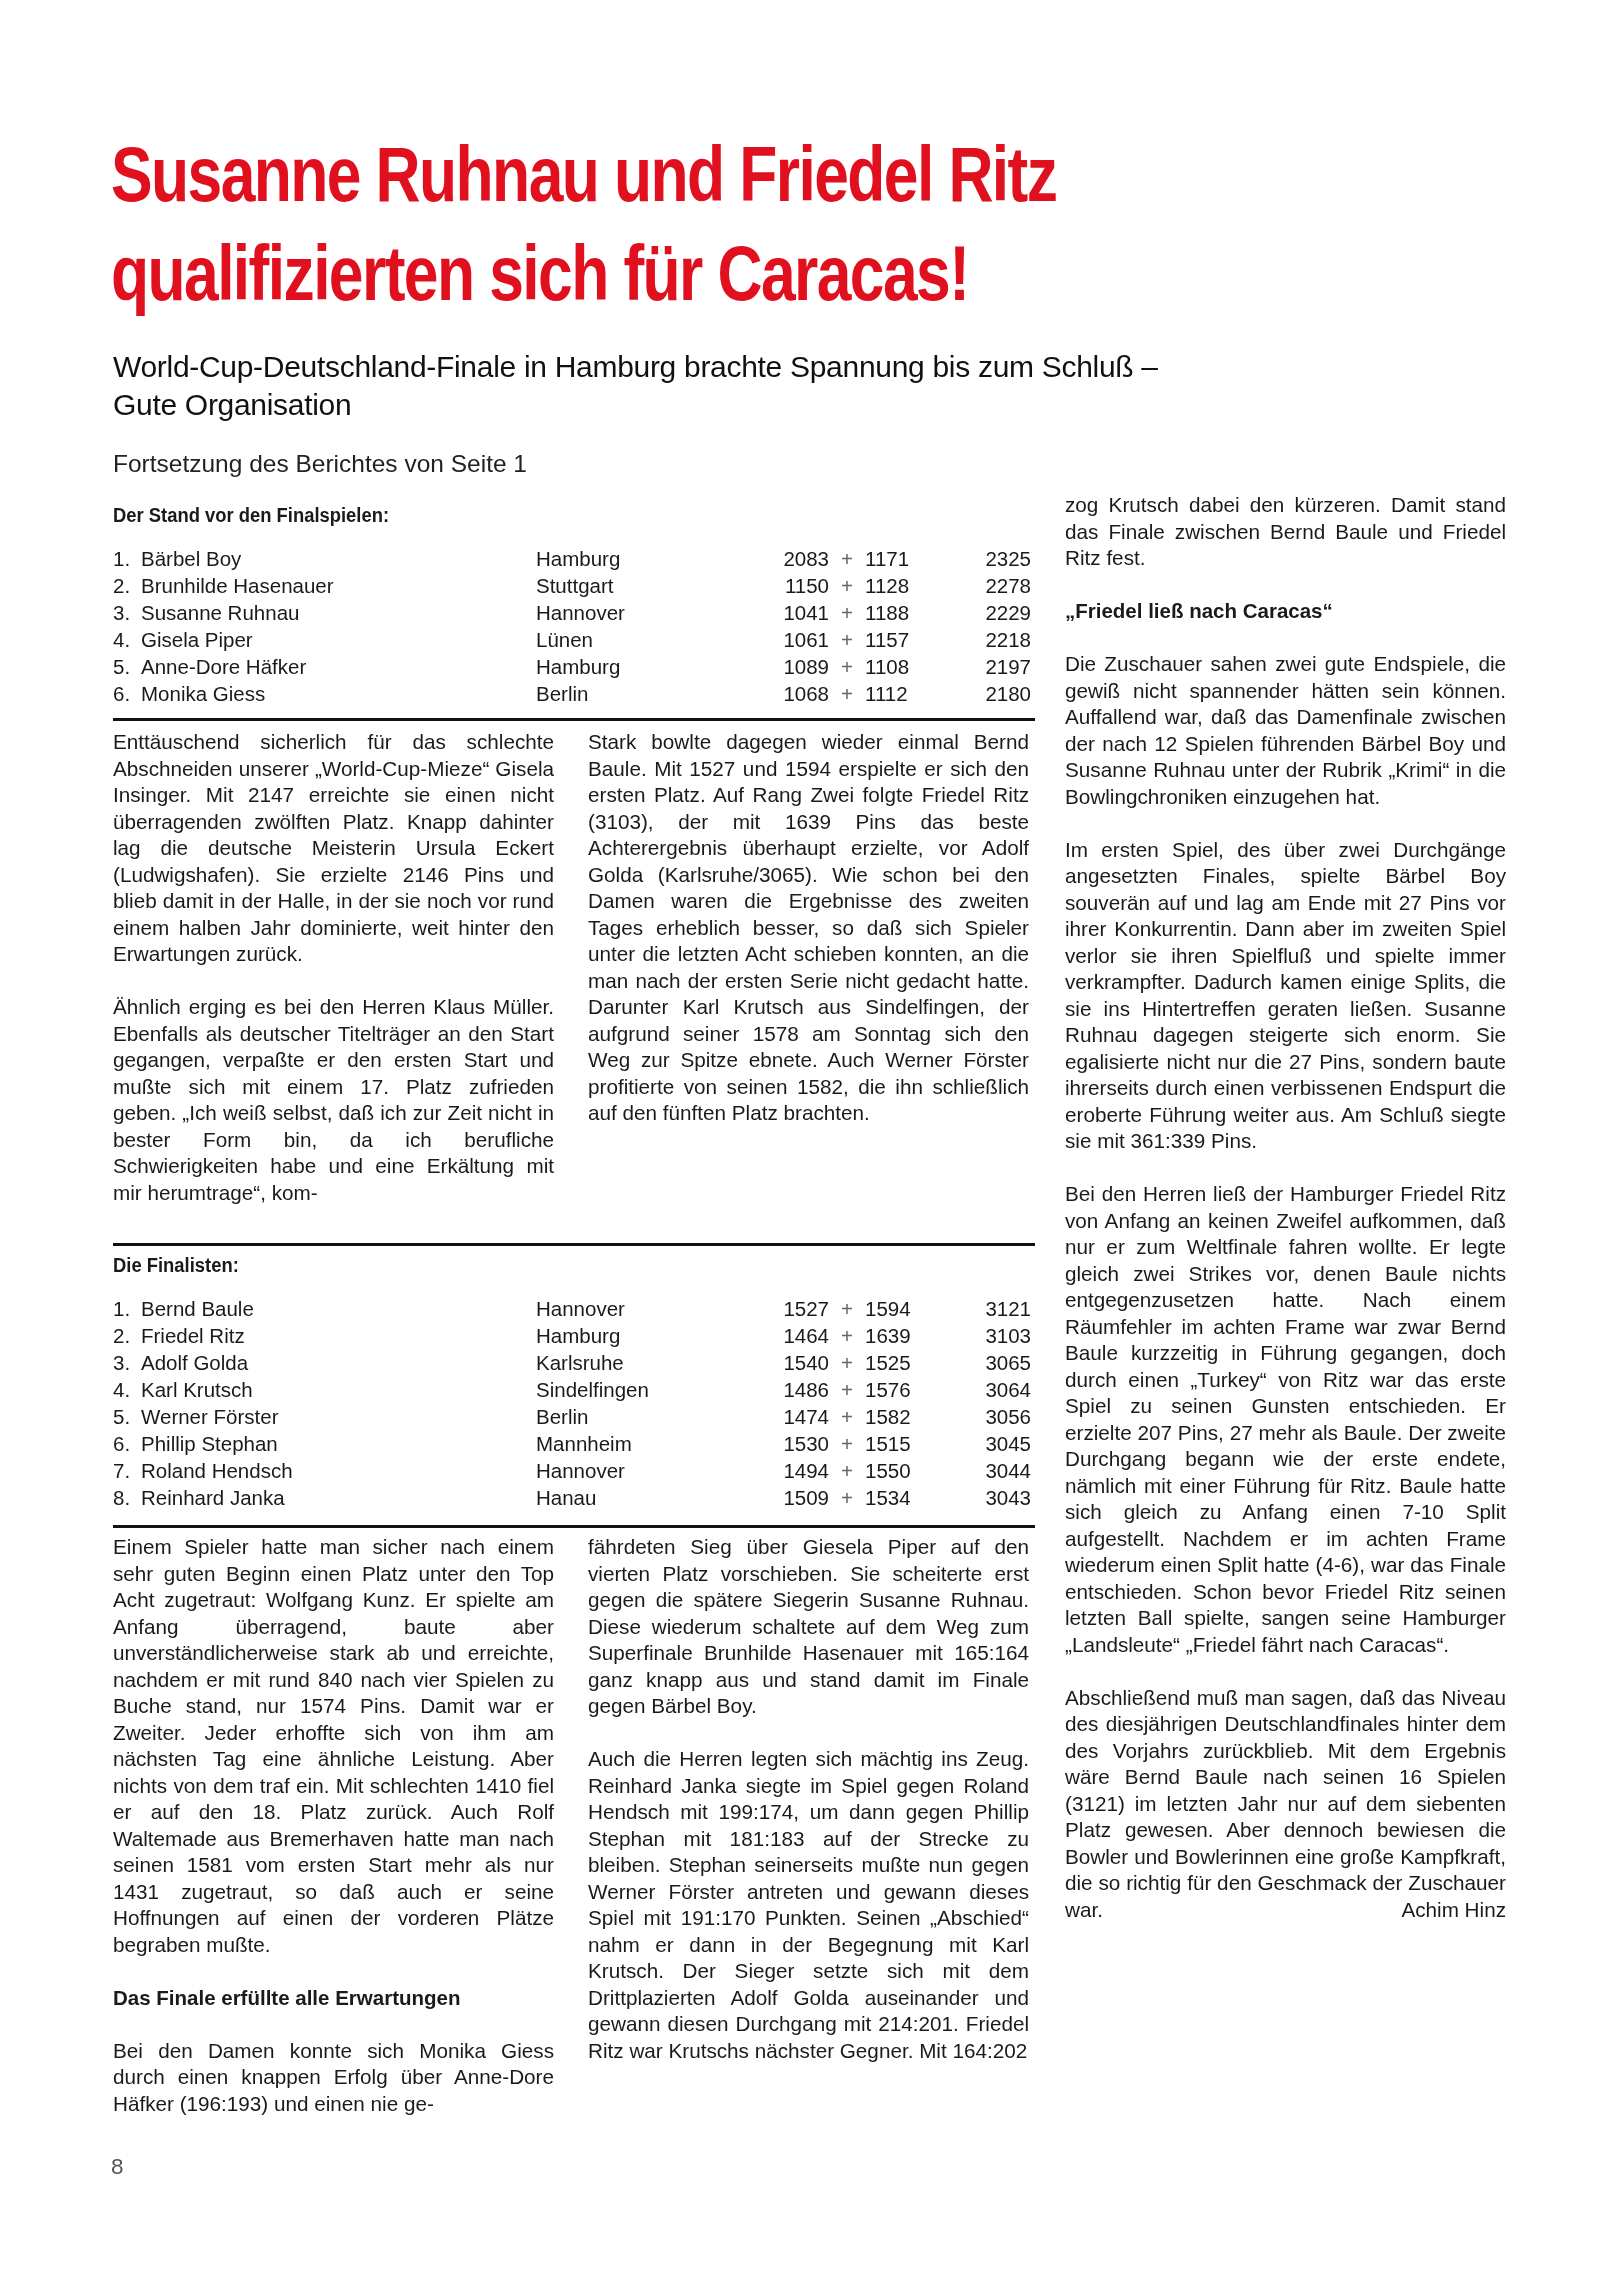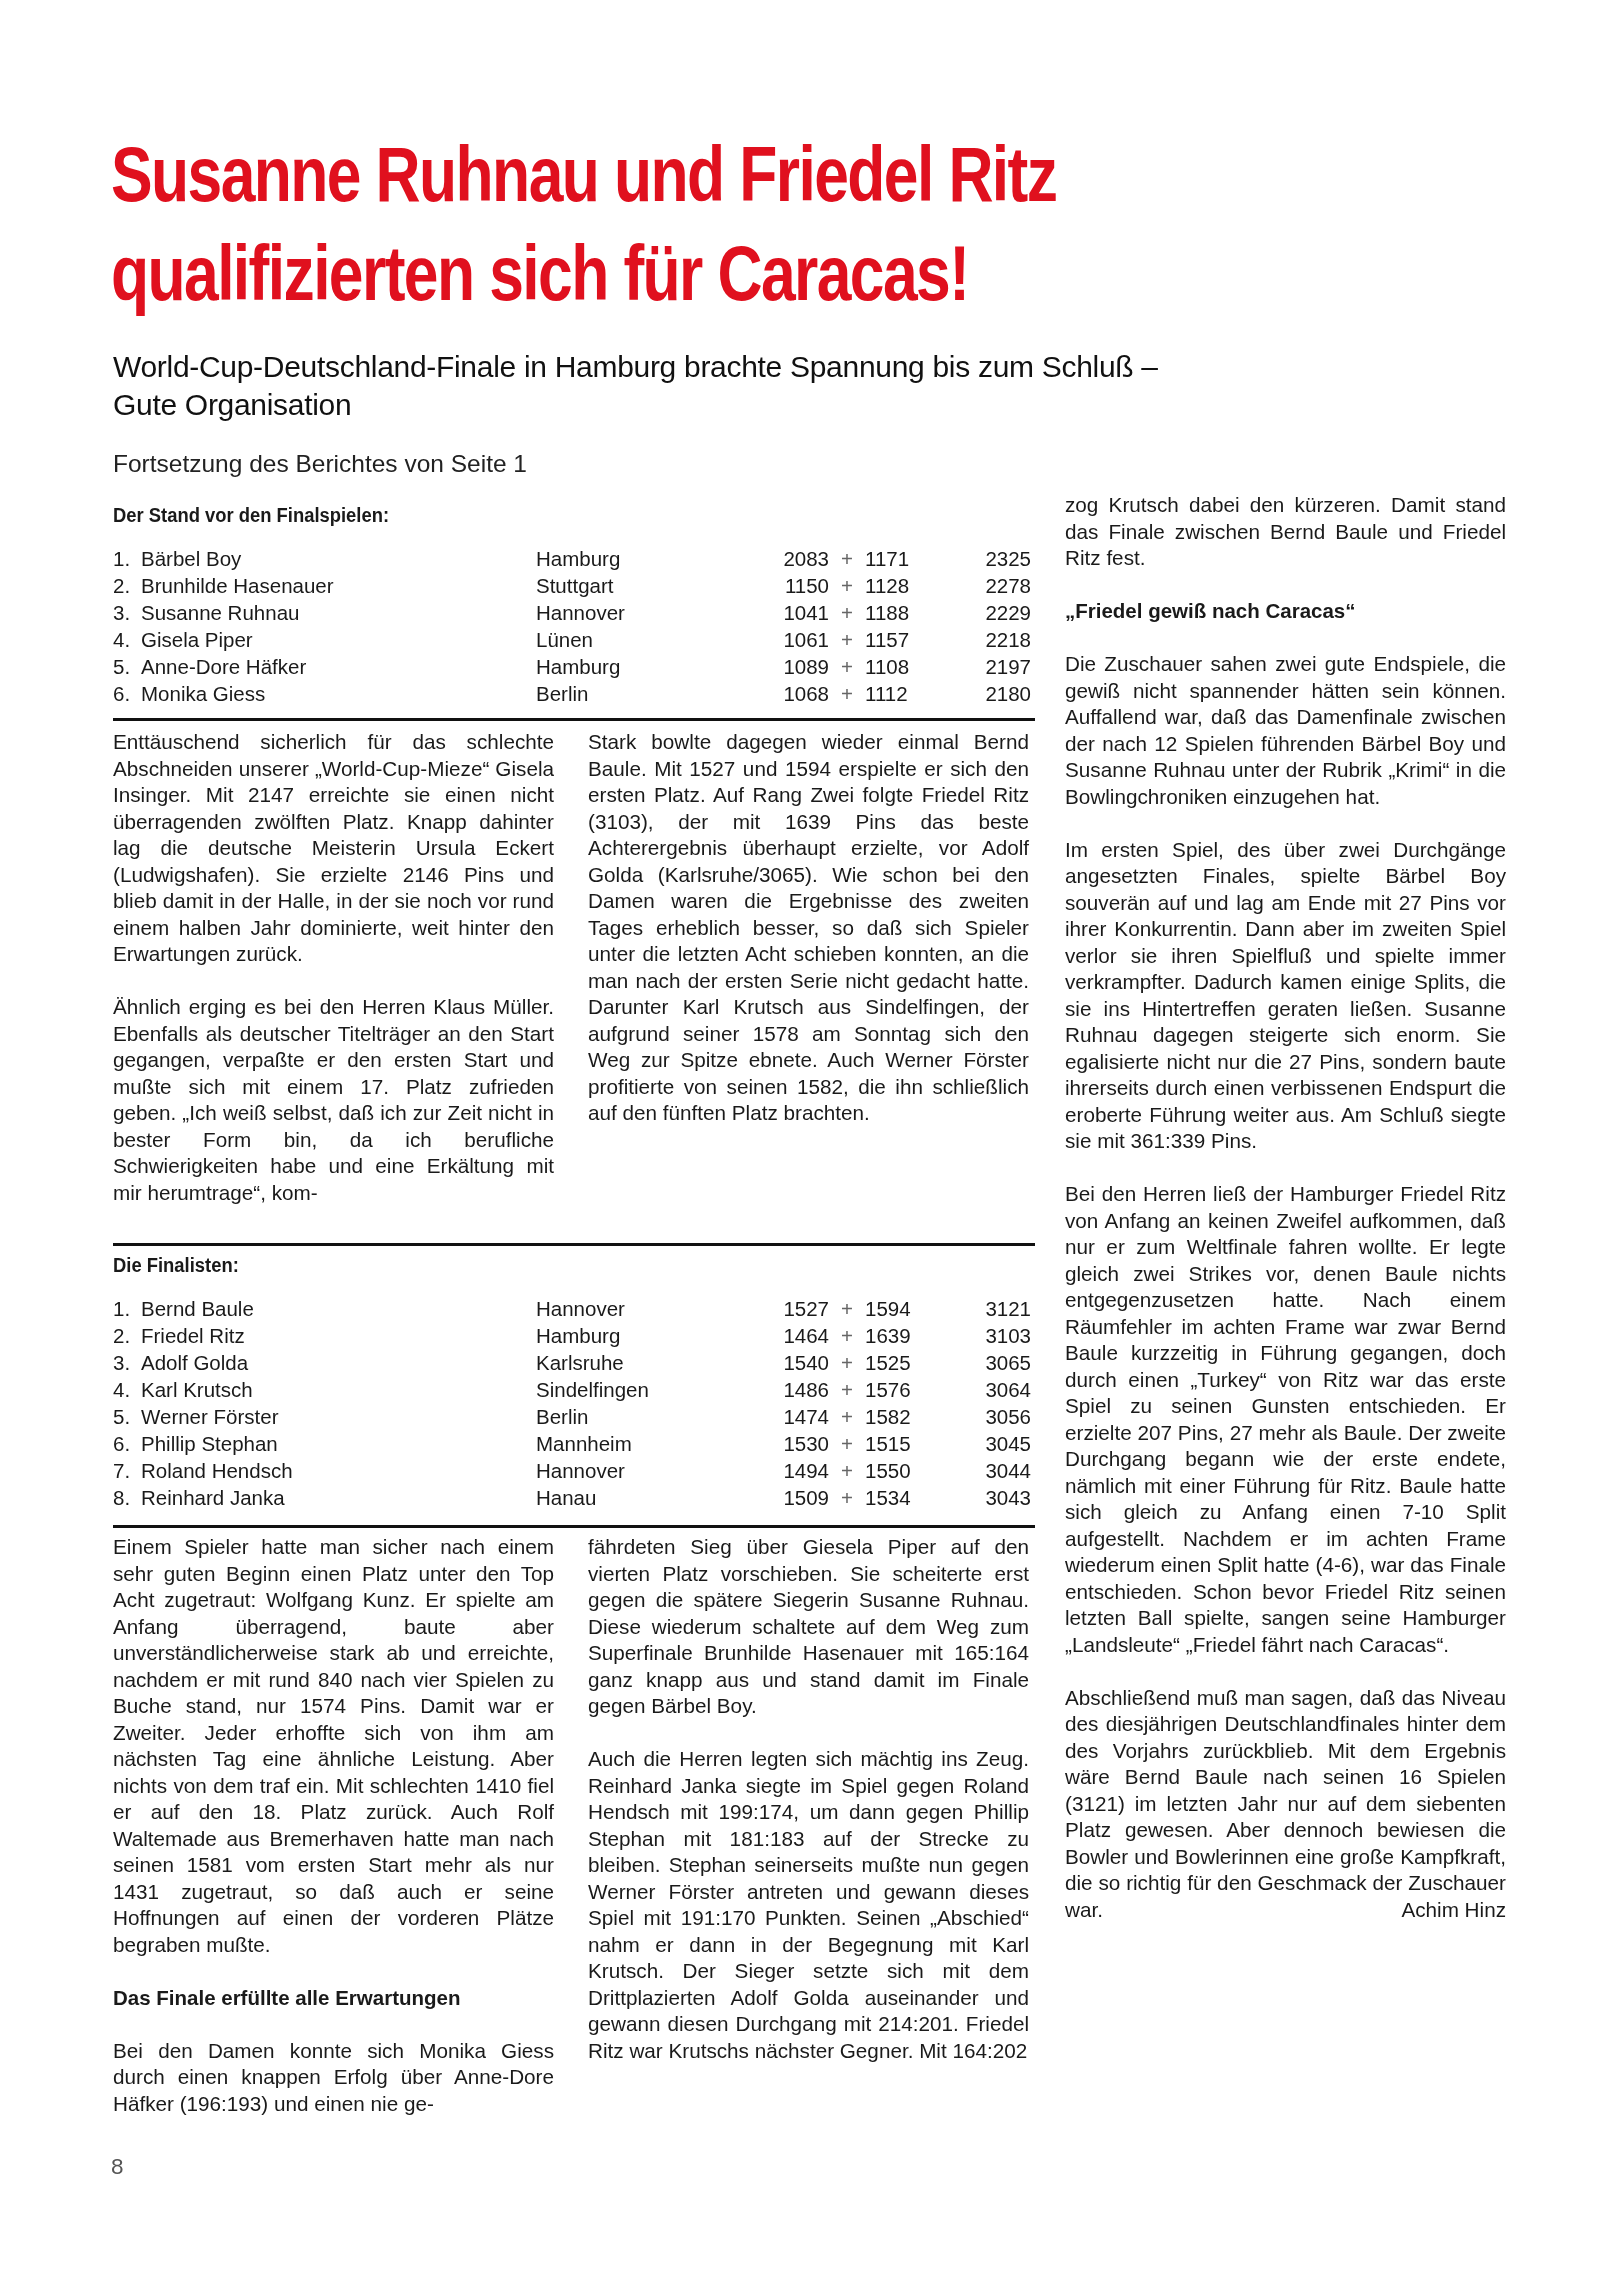--- a/index.html
+++ b/index.html
@@ -205,21 +205,21 @@
   <h3>Das Finale erfüllte alle Erwartungen</h3>
   <p>Bei den Damen konnte sich Monika Giess durch einen knappen Erfolg über Anne-Dore Häfker (196:193) und einen nie ge-</p>
 </div>
 <div class="col col-b" style="top:1534px;">
   <p>fährdeten Sieg über Giesela Piper auf den vierten Platz vorschieben. Sie scheiterte erst gegen die spätere Siegerin Susanne Ruhnau. Diese wiederum schaltete auf dem Weg zum Superfinale Brunhilde Hasenauer mit 165:164 ganz knapp aus und stand damit im Finale gegen Bärbel Boy.</p>
   <p>Auch die Herren legten sich mächtig ins Zeug. Reinhard Janka siegte im Spiel gegen Roland Hendsch mit 199:174, um dann gegen Phillip Stephan mit 181:183 auf der Strecke zu bleiben. Stephan seinerseits mußte nun gegen Werner Förster antreten und gewann dieses Spiel mit 191:170 Punkten. Seinen „Abschied“ nahm er dann in der Begegnung mit Karl Krutsch. Der Sieger setzte sich mit dem Drittplazierten Adolf Golda auseinander und gewann diesen Durchgang mit 214:201. Friedel Ritz war Krutschs nächster Gegner. Mit 164:202</p>
 </div>
 
 <div class="col col-c" style="top:492px;">
   <p>zog Krutsch dabei den kürzeren. Damit stand das Finale zwischen Bernd Baule und Friedel Ritz fest.</p>
-  <h3>„Friedel gewiß nach Caracas“</h3>
+  <h3>„Friedel ließ nach Caracas“</h3>
   <p>Die Zuschauer sahen zwei gute Endspiele, die gewiß nicht spannender hätten sein können. Auffallend war, daß das Damenfinale zwischen der nach 12 Spielen führenden Bärbel Boy und Susanne Ruhnau unter der Rubrik „Krimi“ in die Bowlingchroniken einzugehen hat.</p>
   <p>Im ersten Spiel, des über zwei Durchgänge angesetzten Finales, spielte Bärbel Boy souverän auf und lag am Ende mit 27 Pins vor ihrer Konkurrentin. Dann aber im zweiten Spiel verlor sie ihren Spielfluß und spielte immer verkrampfter. Dadurch kamen einige Splits, die sie ins Hintertreffen geraten ließen. Susanne Ruhnau dagegen steigerte sich enorm. Sie egalisierte nicht nur die 27 Pins, sondern baute ihrerseits durch einen verbissenen Endspurt die eroberte Führung weiter aus. Am Schluß siegte sie mit 361:339 Pins.</p>
   <p>Bei den Herren ließ der Hamburger Friedel Ritz von Anfang an keinen Zweifel aufkommen, daß nur er zum Weltfinale fahren wollte. Er legte gleich zwei Strikes vor, denen Baule nichts entgegenzusetzen hatte. Nach einem Räumfehler im achten Frame war zwar Bernd Baule kurzzeitig in Führung gegangen, doch durch einen „Turkey“ von Ritz war das erste Spiel zu seinen Gunsten entschieden. Er erzielte 207 Pins, 27 mehr als Baule. Der zweite Durchgang begann wie der erste endete, nämlich mit einer Führung für Ritz. Baule hatte sich gleich zu Anfang einen 7-10 Split aufgestellt. Nachdem er im achten Frame wiederum einen Split hatte (4-6), war das Finale entschieden. Schon bevor Friedel Ritz seinen letzten Ball spielte, sangen seine Hamburger „Landsleute“ „Friedel fährt nach Caracas“.</p>
   <p>
     <span>Abschließend muß man sagen, daß das Niveau des diesjährigen Deutschlandfinales hinter dem des Vorjahrs zurückblieb. Mit dem Ergebnis wäre Bernd Baule nach seinen 16 Spielen (3121) im letzten Jahr nur auf dem siebenten Platz gewesen. Aber dennoch bewiesen die Bowler und Bowlerinnen eine große Kampfkraft, die so richtig für den Geschmack der Zuschauer war.</span>
     <span class="signature">Achim Hinz</span>
   </p>
 </div>
 
 <div class="page-number">8</div>

